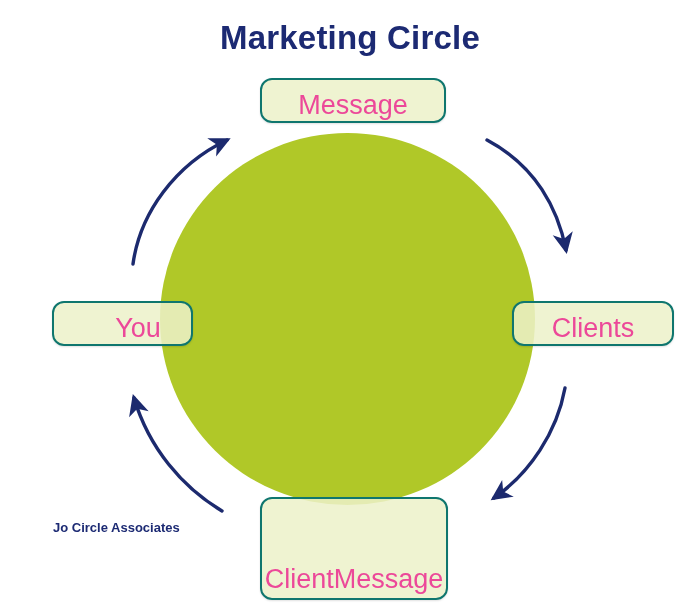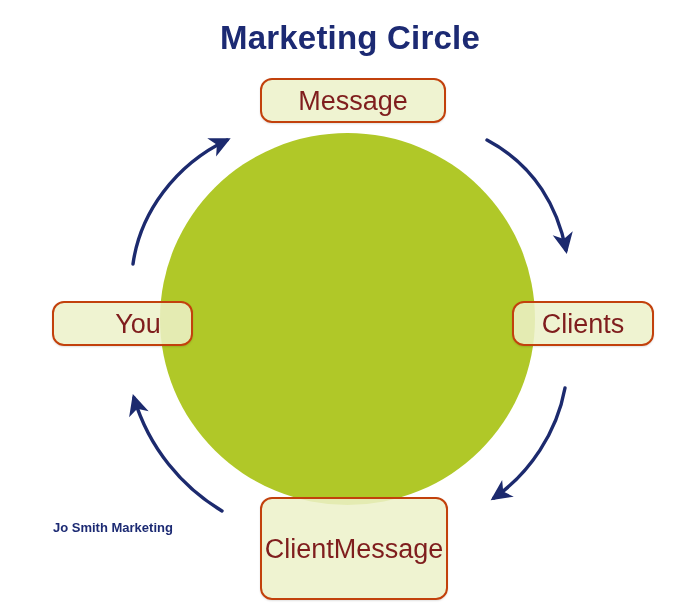--- a/index.html
+++ b/index.html
@@ -53,42 +53,42 @@
     top: 0;
     width: 700px;
     height: 615px;
     pointer-events: none;
   }
 
   
   .node {
     position: absolute;
     box-sizing: border-box;
-    border: 2px solid #c2410c;
+    border: 2px solid #0f766e;
     border-radius: 12px;
     background: rgba(236, 241, 201, 0.86);
-    color: #7f1d1d;
+    color: #ec4899;
     font-size: 27px;
     line-height: 32px;
     display: flex;
-    align-items: center;
+    align-items: flex-end;
     justify-content: center;
     text-align: center;
     box-shadow: 0 1px 2px rgba(0,0,0,0.12);
   }
   .node-message {
     left: 260px;
     top: 78px;
     width: 186px;
     height: 45px;
   }
   .node-clients {
     left: 512px;
     top: 301px;
-    width: 142px;
+    width: 162px;
     height: 45px;
   }
   .node-you {
     left: 52px;
     top: 301px;
     width: 141px;
     height: 45px;
     padding-left: 31px;
   }
   .node-feedback {
@@ -147,15 +147,15 @@
 
   <div class="node node-feedback">
     <span class="ln">Client</span>
     <span class="ln">Message</span>
   </div>
 
   <div class="node node-you">
     <span>You</span>
   </div>
 
-  <div class="footer">Jo Smith Marketing</div>
+  <div class="footer">Jo Circle Associates</div>
 
 </div>
 
 </body></html>

